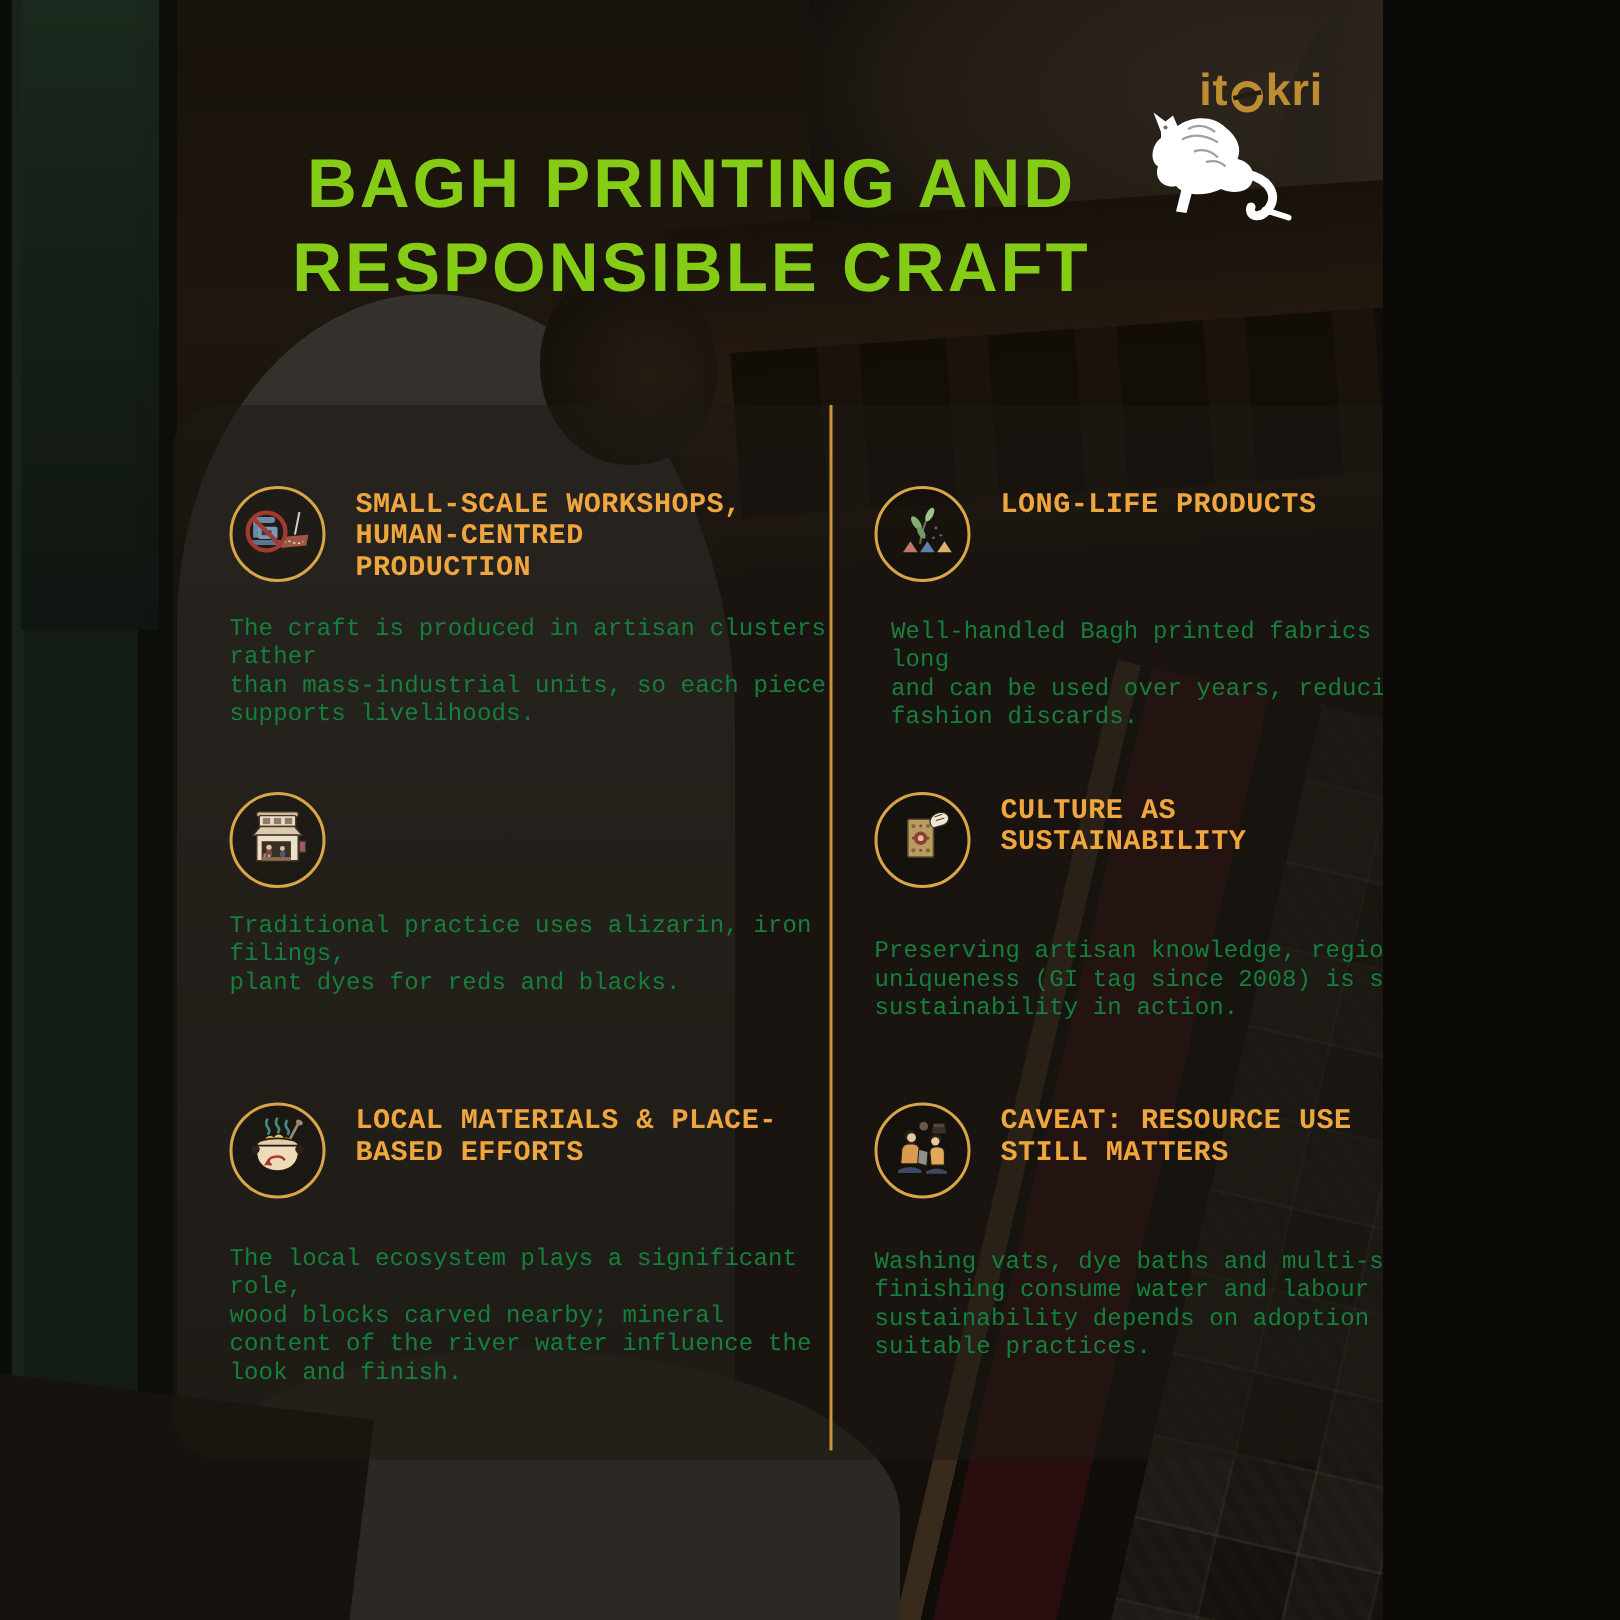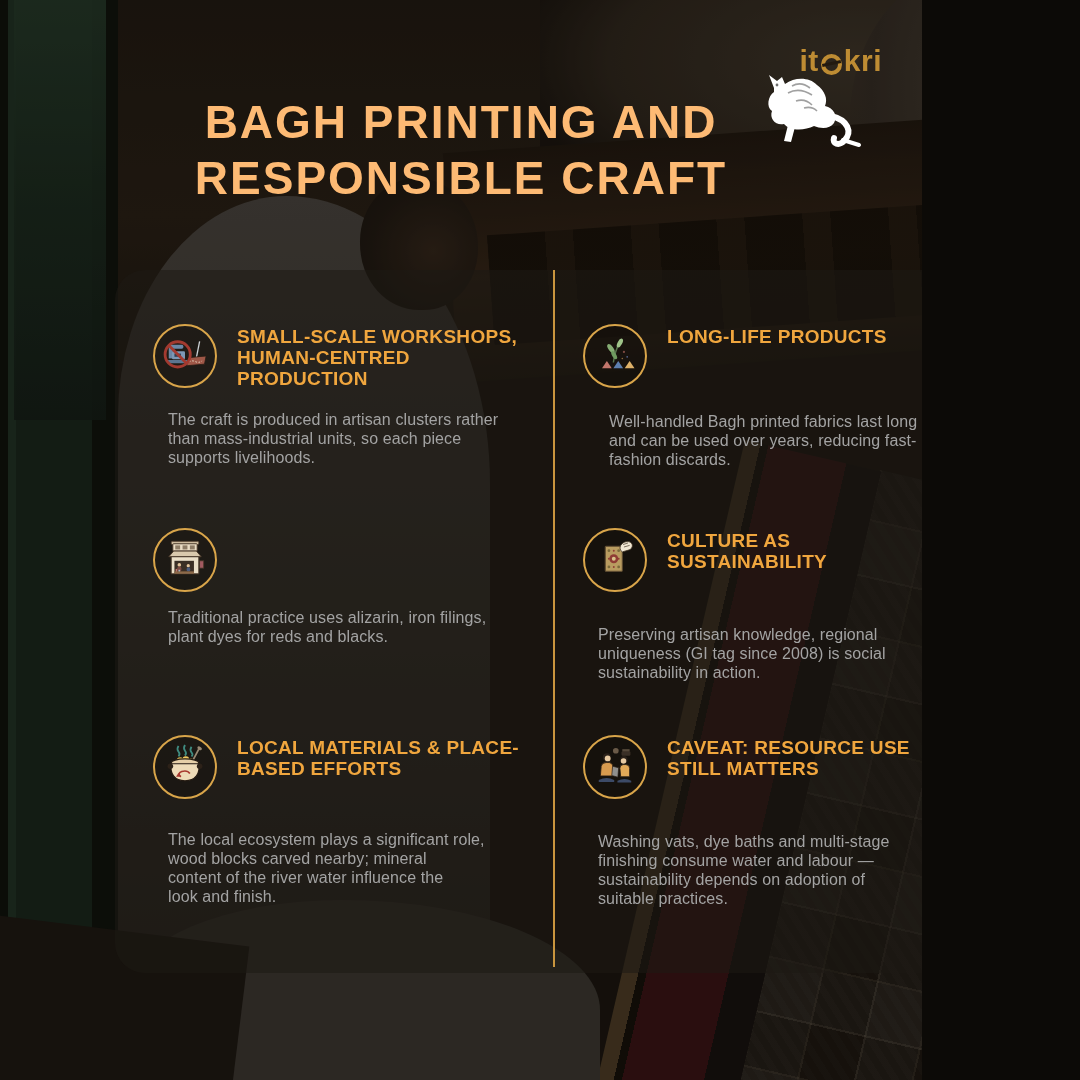--- a/index.html
+++ b/index.html
@@ -56,40 +56,40 @@
   .logo-o{position:relative;display:inline-block;width:13px;height:13px;margin:6px 2px 0 2px;
     border:4.5px solid #BE8C33;border-radius:50%;}
   .logo-o::after{content:"";position:absolute;left:-3px;right:-3px;top:4px;height:2.5px;
     background:#231a10;transform:rotate(-12deg);}
 
   
   .tiger{position:absolute;left:746px;top:56px;z-index:3;}
 
   
   .title{position:absolute;left:0;right:0;top:94px;z-index:4;text-align:center;
-    color:#fdba74;font-weight:bold;font-size:46px;line-height:56px;letter-spacing:2px;margin:0;}
+    color:#84cc16;font-weight:bold;font-size:46px;line-height:56px;letter-spacing:2px;margin:0;}
   .title span{display:block;}
 
   
   .panel{position:absolute;left:115px;top:270px;width:875px;height:703px;z-index:5;
     background:rgba(30,26,20,.55);border-radius:30px;}
   .divider{position:absolute;left:553px;top:270px;width:2px;height:697px;z-index:6;
     background:#C9953E;}
 
   
-  .card{position:absolute;width:412px;z-index:7;}
+  .card{position:absolute;width:412px;z-index:7;font-family:Liberation Mono, monospace;}
   .c-left{left:153px;}  .c-right{left:583px;}
   .r1{top:324px;} .r2{top:528px;} .r3{top:735px;}
   .card-head{display:flex;gap:20px;align-items:flex-start;}
   .icon-circle{flex:none;box-sizing:border-box;width:64px;height:64px;border-radius:50%;
     border:2px solid #D9A54A;display:flex;align-items:center;justify-content:center;
     background:rgba(10,8,5,.25);}
   .card-title{margin:0;padding-top:2px;color:#F0A63E;font-size:19px;font-weight:bold;
     line-height:21px;letter-spacing:.3px;white-space:pre-line;}
-  .card-body{position:absolute;left:15px;width:100%;margin:0;color:#a3a3a3;font-size:16px;
+  .card-body{position:absolute;left:0;width:100%;margin:0;color:#15803d;font-size:16px;
     line-height:19px;letter-spacing:.1px;white-space:pre-line;}
   .b86{top:86px;} .b88{top:88px;margin-left:11px;} .b80{top:80px;} .b82{top:82px;margin-top:15px;} .b95{top:95px;} .b97{top:97px;}
 </style>
 </head>
 <body>
 
 <div id="canvas">
 
   <div class="bg">
     <div class="bg-wall"></div>

